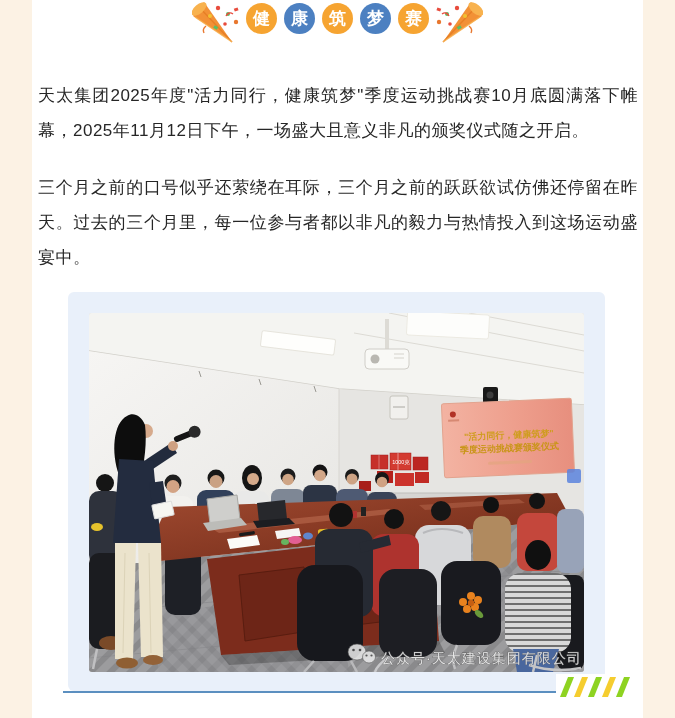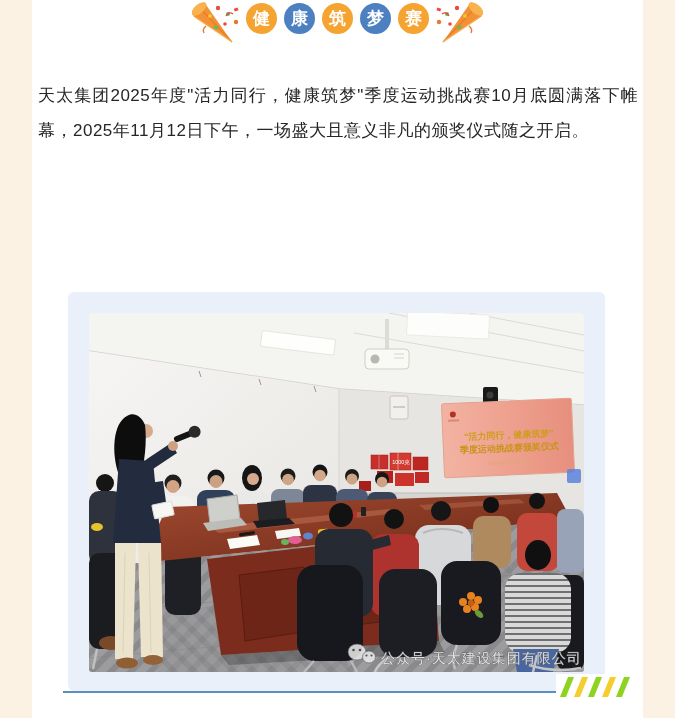--- a/index.html
+++ b/index.html
@@ -109,20 +109,21 @@
       <circle cx="33" cy="24" r="1.8" fill="#e84c3d"></circle>
       <rect x="22" y="26" width="4" height="3" transform="rotate(30 24 27)" fill="#58c066"></rect>
       <rect x="42" y="8" width="4" height="3" transform="rotate(-20 44 9)" fill="#e84c3d"></rect>
       <path d="M34,16 q3,-5 7,-2" stroke="#e84c3d" fill="none" stroke-width="1.4"></path>
       <path d="M14,26 q-4,3 -2,7" stroke="#e8772e" fill="none" stroke-width="1.4"></path>
     </svg>
   </div>
 
   <div class="article">
     <p>天太集团2025年度"活力同行，健康筑梦"季度运动挑战赛10月底圆满落下帷幕，2025年11月12日下午，一场盛大且意义非凡的颁奖仪式随之开启。</p>
+    <p>三个月之前的口号似乎还萦绕在耳际，三个月之前的跃跃欲试仿佛还停留在昨天。过去的三个月里，每一位参与者都以非凡的毅力与热情投入到这场运动盛宴中。</p>
   </div>
 
   <div class="photo-card" style="background-color: rgb(233, 240, 250);">
     <div class="photo-frame">
       <svg width="495" height="359" viewBox="0 0 495 359">
         <defs>
           <linearGradient id="gWall" x1="0" y1="0" x2="1" y2="1">
             <stop offset="0" stop-color="#f6f5f3"></stop>
               <stop offset="1" stop-color="#e7e6e3"></stop>
           </linearGradient>

